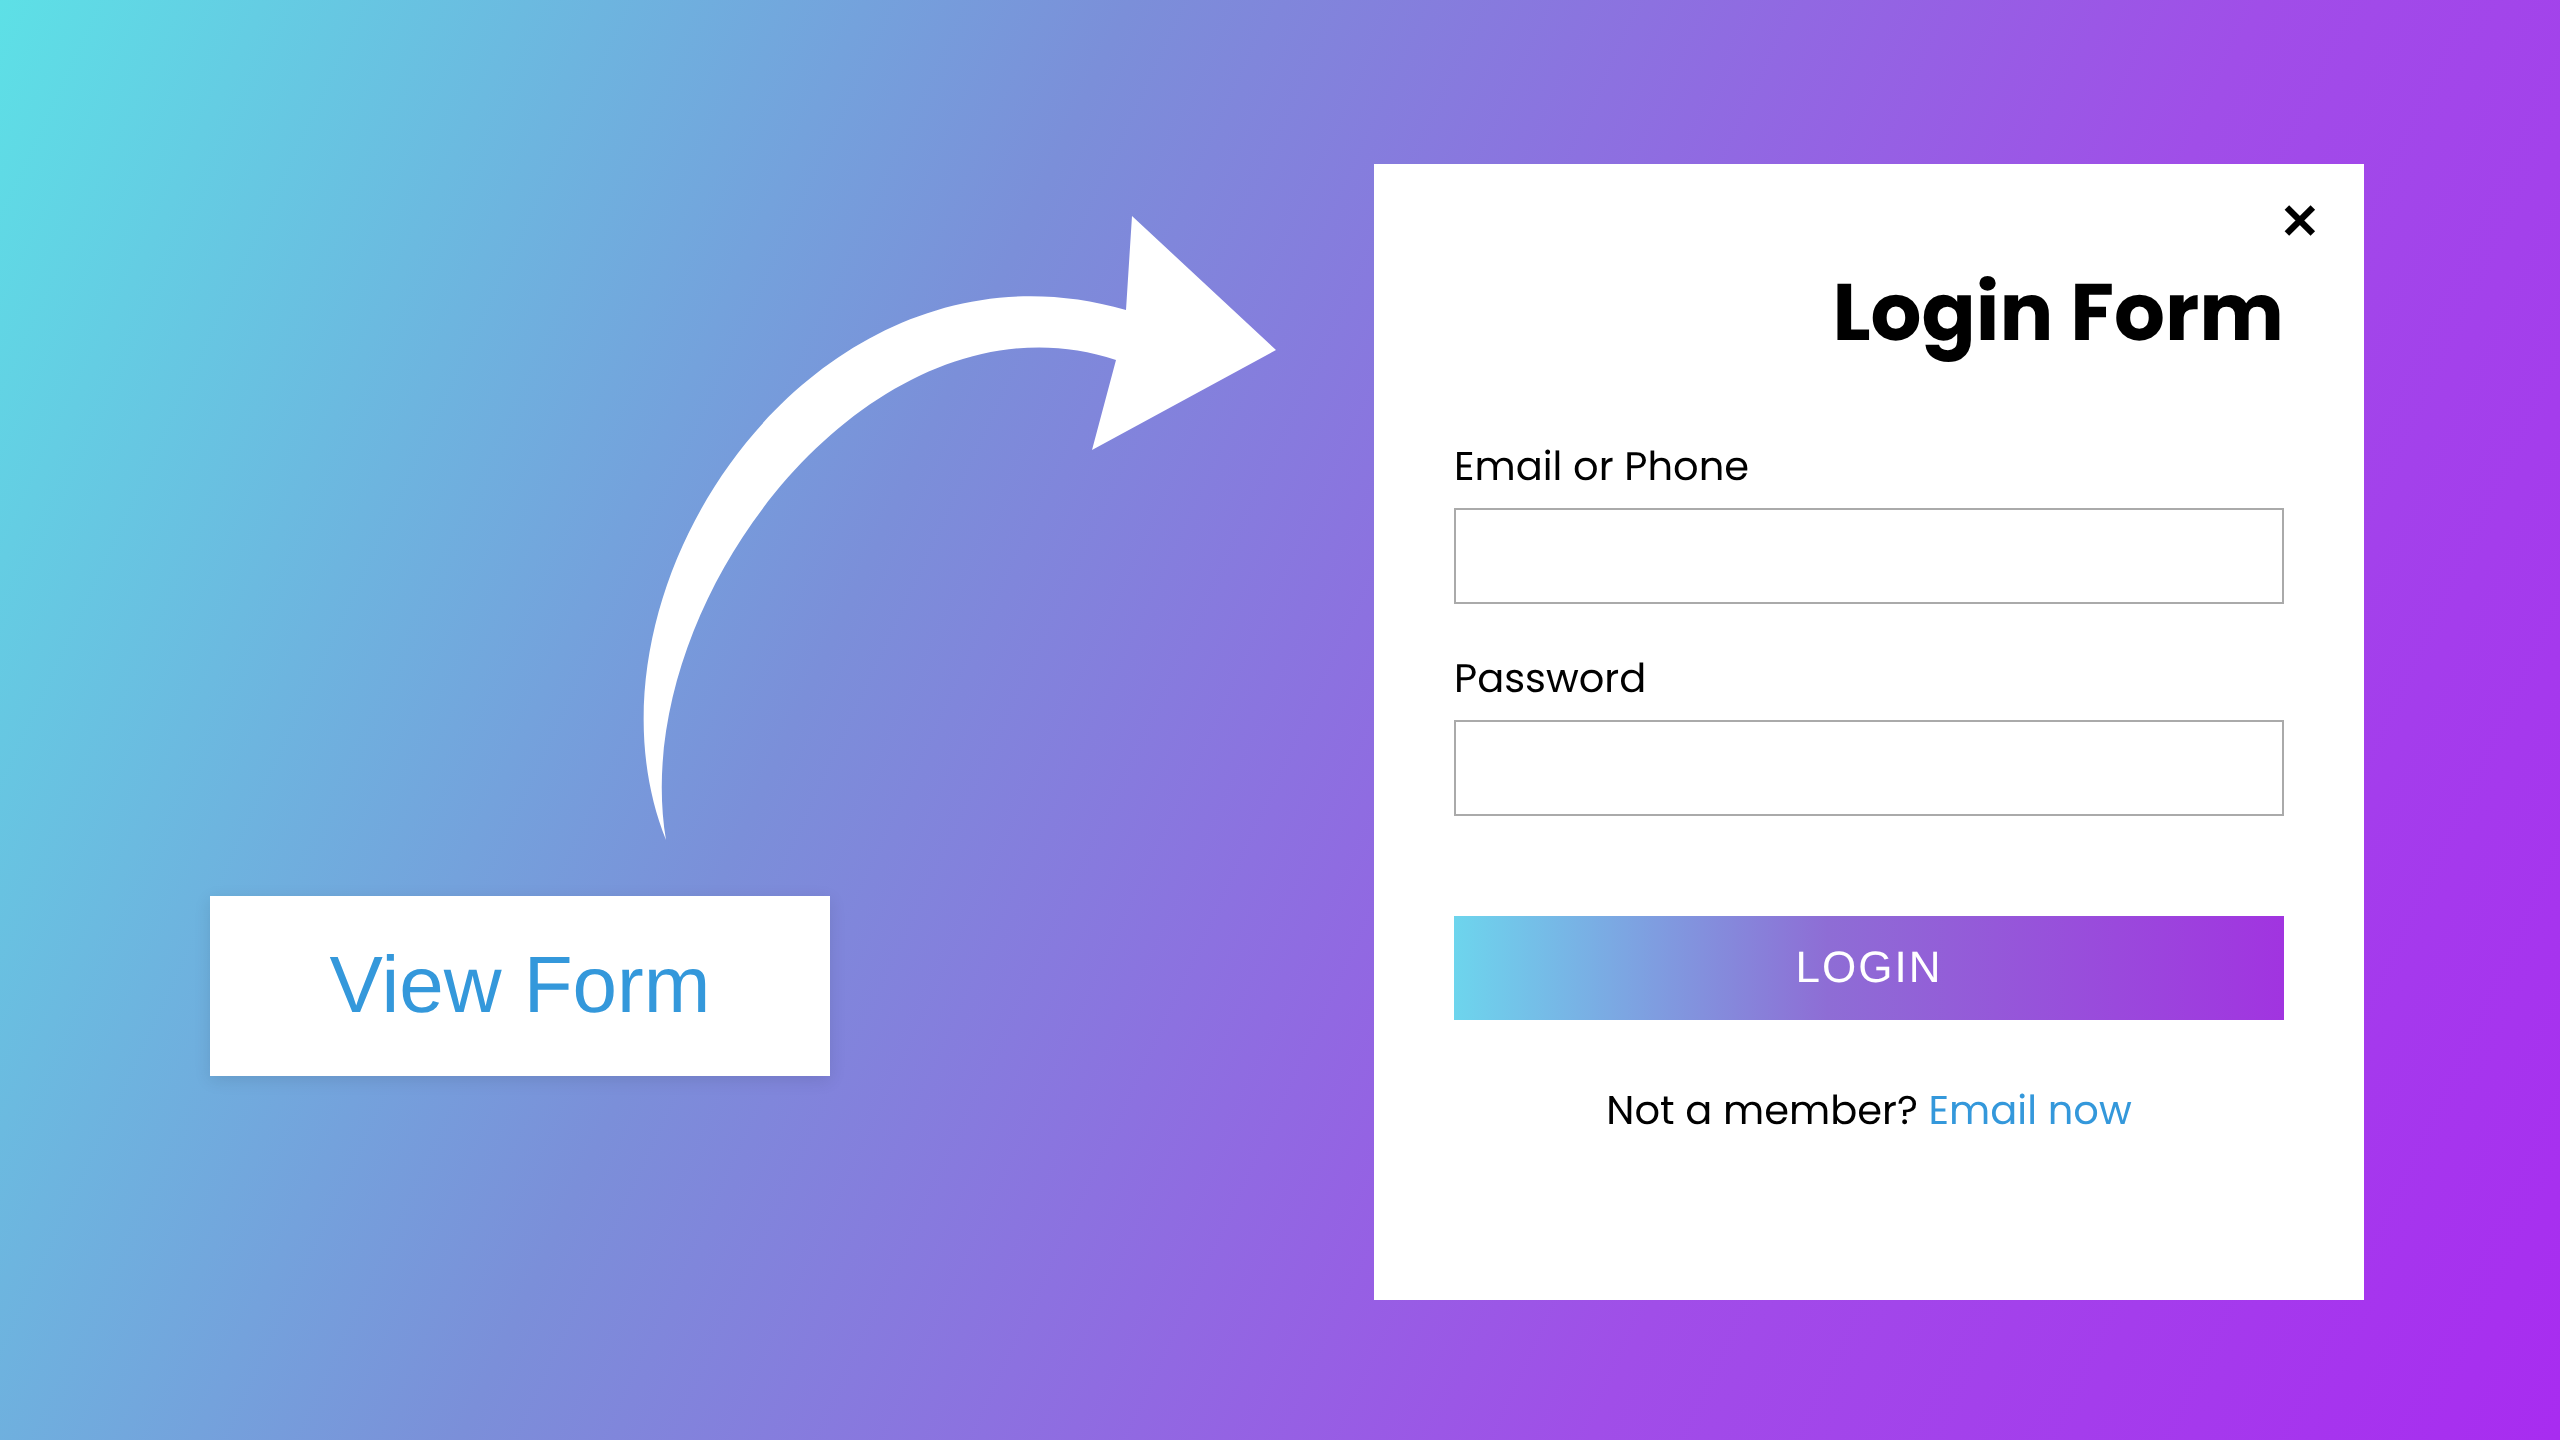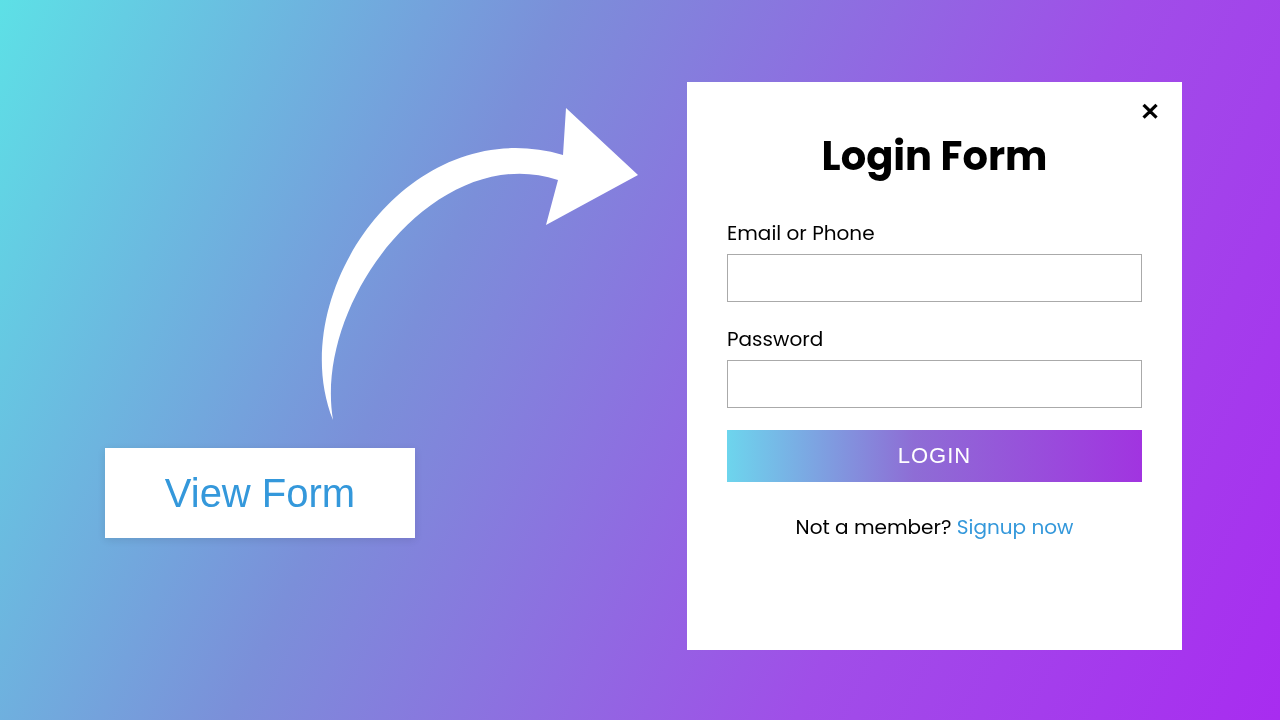--- a/index.html
+++ b/index.html
@@ -45,21 +45,21 @@
       position: absolute;
       top: 18px;
       right: 22px;
       font-size: 24px;
       font-weight: bold;
       cursor: pointer;
       color: #000;
       line-height: 1;
     }
     .modal-title {
-      text-align: center;
+      text-align: right;
       font-size: 40px;
       font-weight: 700;
       color: #000;
       margin-top: 14px;
       margin-bottom: 32px;
     }
     .form-group { margin-bottom: 22px; }
     .form-label {
       display: block;
       font-size: 20px;
@@ -86,20 +86,21 @@
     .login-btn {
       width: 100%;
       height: 52px;
       border: none;
       background: linear-gradient(90deg, #6dd5ed 0%, #8e6dd5 45%, #a134e0 100%);
       color: #fff;
       font-size: 22px;
       font-weight: 500;
       letter-spacing: 1px;
       cursor: pointer;
+      margin-top: 28px;
     }
     .signup-row {
       text-align: center;
       margin-top: 30px;
       font-size: 20px;
       color: #000;
     }
     .signup-link {
       color: #3498db;
       text-decoration: none;
@@ -125,15 +126,15 @@
 
   <div class="form-group">
     <label class="form-label">Password</label>
     <input type="password" class="form-input" style="">
   </div>
 
 
   <button class="login-btn">LOGIN</button>
 
   <div class="signup-row">
-    <span>Not a member? </span><a href="#" class="signup-link">Signup now</a>
+    <span>Not a member? </span><a href="#" class="signup-link">Email now</a>
   </div>
 </div>
 
 </body></html>

